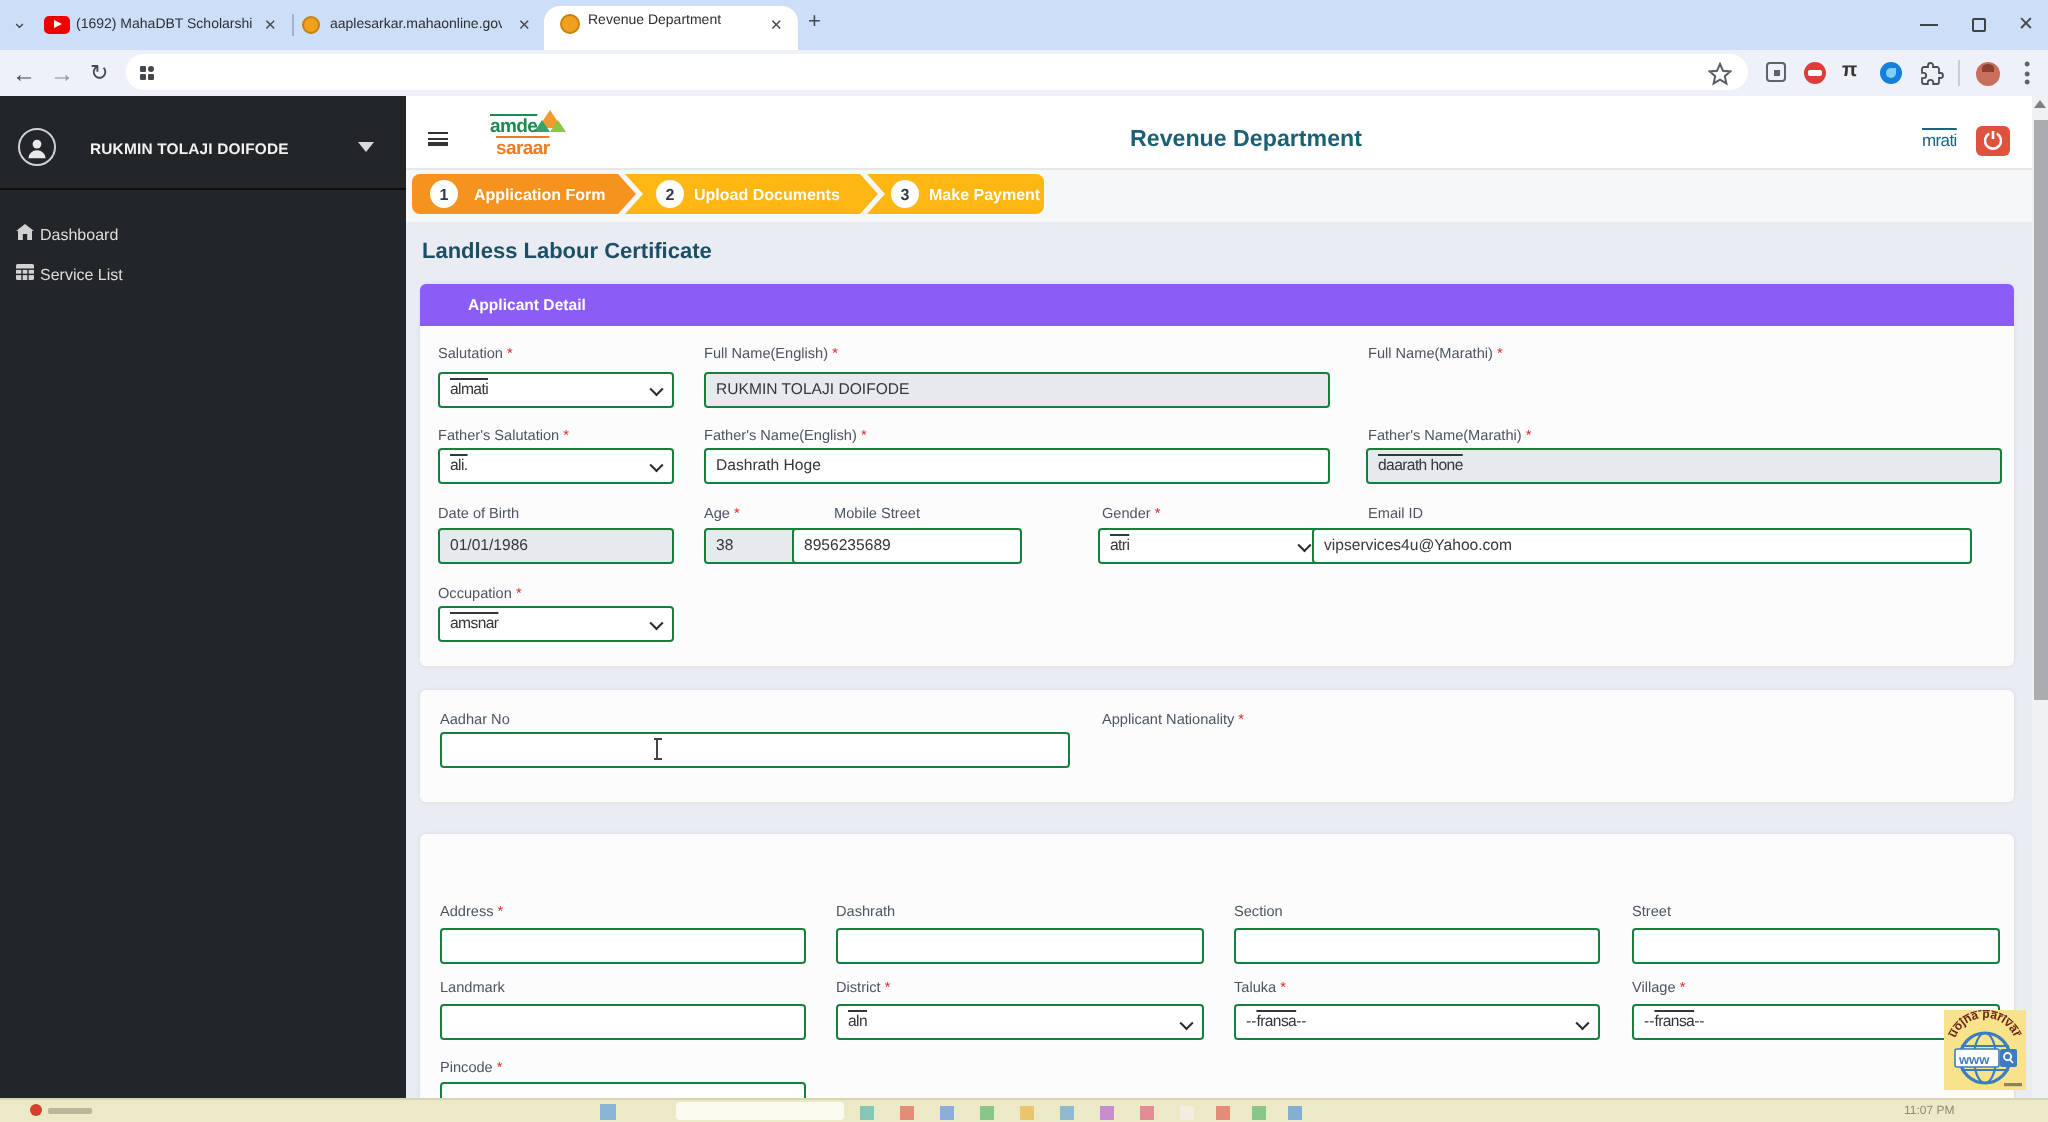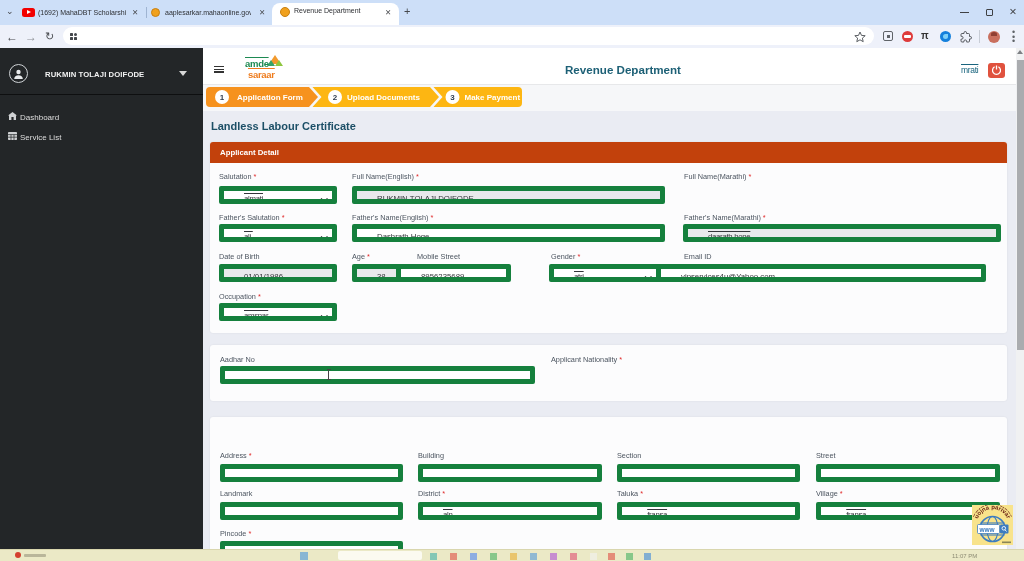--- a/index.html
+++ b/index.html
@@ -18,24 +18,24 @@
 .navic{color:#46494d;font-size:12px}
 
 #sidebar{left:0;top:48px;width:203px;height:502px;background:#232628}
 #sbname{left:45px;top:69.5px;font-size:7.7px;font-weight:bold;color:#f2f2f2;letter-spacing:.1px}
 .sbitem{font-size:8px;color:#dedede}
 
 #apphead{left:203px;top:48px;width:814px;height:37px;background:#fff;border-bottom:1px solid #e7e8ea}
 #stepband{left:203px;top:85px;width:814px;height:26px;background:#f6f7f9}
 
 .card{background:#fcfcfd;border-radius:3px;box-shadow:0 0 2px rgba(0,0,0,.08)}
-.chead{height:21px;background:#c2410c;border-radius:3px 3px 0 0;color:#fff;font-size:7.8px;font-weight:bold;line-height:21px;padding-left:10px}
+.chead{height:21px;background:#8b5cf6;border-radius:3px 3px 0 0;color:#fff;font-size:7.8px;font-weight:bold;line-height:21px;padding-left:24px}
 .lb{font-size:7.3px;color:#4c5560;white-space:nowrap}
 .lb b{color:#e02b2b;font-weight:normal}
-.inp{background:#fff;border:5px solid #15803d;border-radius:2px;height:18px;font-size:7.8px;color:#33363a;line-height:16px;padding-left:20px;white-space:nowrap;overflow:hidden}
+.inp{background:#fff;border:1px solid #15803d;border-radius:2px;height:18px;font-size:7.8px;color:#33363a;line-height:16px;padding-left:5px;white-space:nowrap;overflow:hidden}
 .dis{background:#e8e9ec}
 .sel .car{position:absolute;right:6px;top:5px;width:4.5px;height:4.5px;border-right:1.5px solid #2b2b2b;border-bottom:1.5px solid #2b2b2b;transform:rotate(45deg);font-size:0}
 
 #scroll{left:1016px;top:48px;width:8px;height:502px;background:#f0f1f2}
 #thumb{left:1017px;top:60px;width:7px;height:290px;background:#aaacaf}
 #taskbar{left:0;top:549px;width:1024px;height:12px;background:#ebe9c6;border-top:1px solid #d9d6ae}
 </style></head>
 <body>
 <div id="page">
 
@@ -185,21 +185,21 @@
 <div class="abs lb" style="left:220px;top:354.5px">Aadhar No</div>
 <div class="abs lb" style="left:551px;top:354.5px">Applicant Nationality <b>*</b></div>
 <div class="abs inp" style="left:220px;top:366px;width:315px;height:18px"></div>
 <div class="abs" style="left:328px;top:369px;width:1px;height:11px;background:#444"></div>
 <div class="abs" style="left:326.5px;top:369px;width:4px;height:1px;background:#444"></div>
 <div class="abs" style="left:326.5px;top:379px;width:4px;height:1px;background:#444"></div>
 
 <div class="abs card" style="left:210px;top:417px;width:797px;height:142px"></div>
 
 <div class="abs lb" style="left:220px;top:450.5px">Address <b>*</b></div>
-<div class="abs lb" style="left:418px;top:450.5px">Building</div>
+<div class="abs lb" style="left:418px;top:450.5px">Dashrath</div>
 <div class="abs lb" style="left:617px;top:450.5px">Section</div>
 <div class="abs lb" style="left:816px;top:450.5px">Street</div>
 <div class="abs inp" style="left:220px;top:463.5px;width:183px;height:18px"></div>
 <div class="abs inp" style="left:418px;top:463.5px;width:184px;height:18px"></div>
 <div class="abs inp" style="left:617px;top:463.5px;width:183px;height:18px"></div>
 <div class="abs inp" style="left:816px;top:463.5px;width:184px;height:18px"></div>
 
 <div class="abs lb" style="left:220px;top:489px">Landmark</div>
 <div class="abs lb" style="left:418px;top:489px">District <b>*</b></div>
 <div class="abs lb" style="left:617px;top:489px">Taluka <b>*</b></div>

